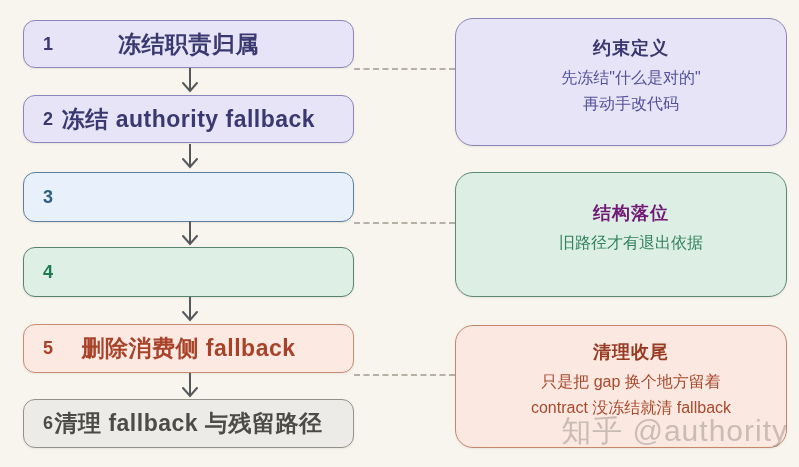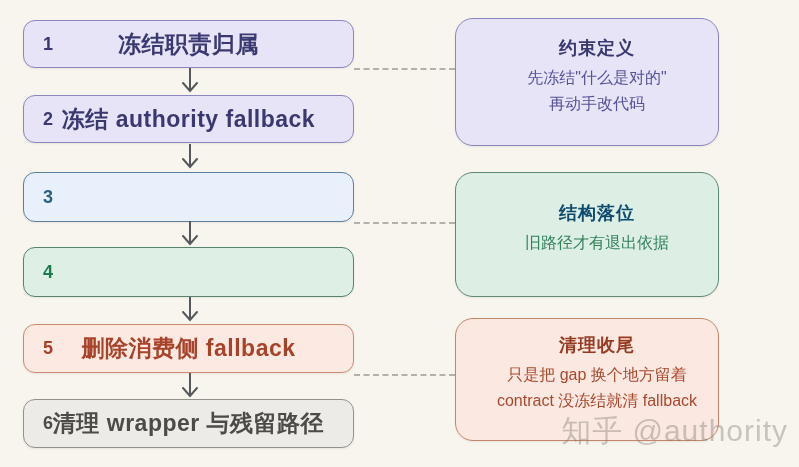--- a/index.html
+++ b/index.html
@@ -58,21 +58,21 @@
     left: 354px;
     width: 101px;
     height: 0;
     border-top: 2px dashed #b5b1a6;
   }
 
   
   .note {
     position: absolute;
     left: 455px;
-    width: 264px;
+    width: 332px;
     display: flex;
     flex-direction: column;
     align-items: center;
     justify-content: center;
     padding-bottom: 14px;
     border-radius: 18px;
     border: 1.5px solid #888;
     box-shadow: 0 1px 2px rgba(60,55,40,0.08);
     padding-left: 20px;
   }
@@ -88,21 +88,21 @@
     font-size: 16px;
     font-weight: 400;
     line-height: 26px;
     white-space: nowrap;
   }
 
   .n-purple { background: #e6e4f6; border-color: #8b86bd; }
   .n-purple .ntitle { color: #3a3870; }
   .n-purple .nline  { color: #55519b; }
   .n-green  { background: #ddefe5; border-color: #5d8a72; }
-  .n-green  .ntitle { color: #0c4a6e; }
+  .n-green  .ntitle { color: #701a75; }
   .n-green  .nline  { color: #31815b; }
   .n-red    { background: #fae8e1; border-color: #c68а6e; }
   .n-red    { background: #fae8e1; border-color: #c6866a; }
   .n-red    .ntitle { color: #973a21; }
   .n-red    .nline  { color: #a8492c; }
 
   
   .watermark {
     position: absolute;
     top: 411px;
@@ -132,21 +132,21 @@
   </div>
   <div class="step t-green" style="top:247px;height:50px">
     <span class="num">4</span>
   </div>
   <div class="step t-red" style="top:324px;height:49px">
     <span class="num">5</span>
     <span class="lbl">删除消费侧 fallback</span>
   </div>
   <div class="step t-gray" style="top:399px;height:49px">
     <span class="num">6</span>
-    <span class="lbl">清理 wrapper 与残留路径</span>
+    <span class="lbl">清理 fallback 与残留路径</span>
   </div>
 
   <svg class="arrow" style="top:68px" viewBox="0 0 18 26">
     <line x1="9" y1="0" x2="9" y2="22" stroke="#55585c" stroke-width="2"></line>
     <polyline points="2,15 9,23 16,15" fill="none" stroke="#55585c" stroke-width="2" stroke-linecap="round"></polyline>
   </svg>
   <svg class="arrow" style="top:144px" viewBox="0 0 18 26">
     <line x1="9" y1="0" x2="9" y2="22" stroke="#55585c" stroke-width="2"></line>
     <polyline points="2,15 9,23 16,15" fill="none" stroke="#55585c" stroke-width="2" stroke-linecap="round"></polyline>
   </svg>
@@ -169,21 +169,21 @@
 
   <div class="note n-purple" style="top:18px;height:128px">
     <div class="ntitle">约束定义</div>
     <div class="nline">先冻结"什么是对的"</div>
     <div class="nline">再动手改代码</div>
   </div>
   <div class="note n-green" style="top:172px;height:125px">
     <div class="ntitle">结构落位</div>
     <div class="nline">旧路径才有退出依据</div>
   </div>
-  <div class="note n-red" style="top:318px;height:123px">
+  <div class="note n-red" style="top:325px;height:123px">
     <div class="ntitle">清理收尾</div>
     <div class="nline">只是把 gap 换个地方留着</div>
     <div class="nline">contract 没冻结就清 fallback</div>
   </div>
 
   <div class="watermark">知乎 @authority</div>
 
 </div>
 
 </body></html>

